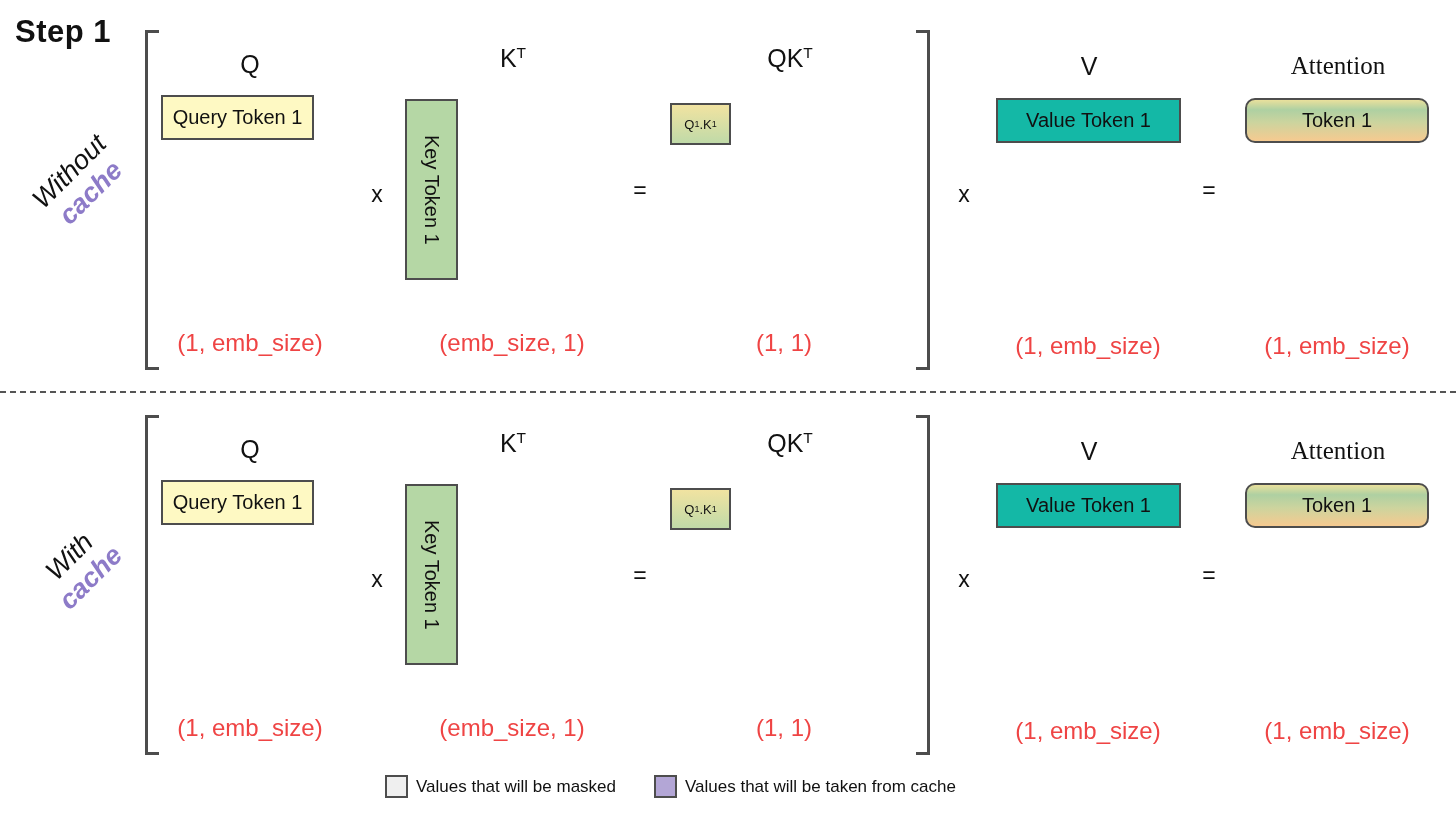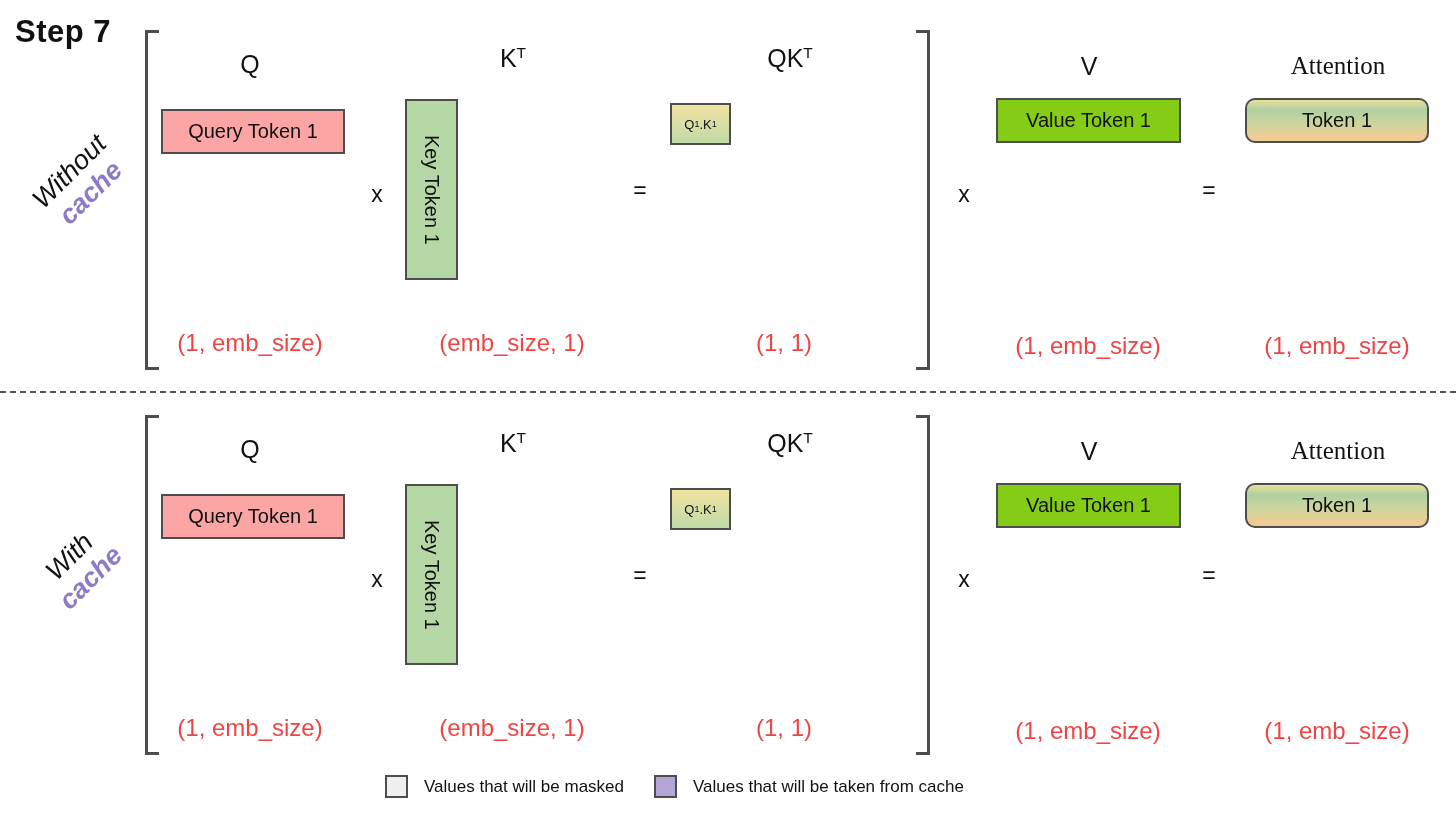--- a/index.html
+++ b/index.html
@@ -30,27 +30,27 @@
   .hdr { position:absolute; width:160px; text-align:center; font-size:25px; color:#111; }
   .hdr sup { font-size:0.62em; }
   .hdr-q   { left:170px; top:50px; }
   .hdr-k   { left:433px; top:44px; }
   .hdr-qk  { left:710px; top:44px; }
   .hdr-v   { left:1009px; top:52px; }
   .hdr-att { left:1258px; top:52px;font-family:Liberation Serif, serif; }
 
   .box { position:absolute; border:2px solid #4d4d4d; display:flex;
     align-items:center; justify-content:center; font-size:20px; color:#111; box-sizing:border-box; }
-  .query-box { left:161px; top:109px;  width:184px; height:45px; background:#fca5a5; }
+  .query-box { left:161px; top:95px;  width:153px; height:45px; background:#fef9c3; }
   .key-box   { left:405px; top:99px;  width:53px;  height:181px; background:#b5d7a5;
                writing-mode:vertical-rl; }
   .qk-cell   { left:670px; top:103px; width:61px;  height:42px;
                background:linear-gradient(180deg,#f1e3a1 0%,#c0daa8 100%); font-size:13px; }
   .qk-cell sub { font-size:9px; }
-  .value-box { left:996px; top:98px;  width:185px; height:45px; background:#84cc16; }
+  .value-box { left:996px; top:98px;  width:185px; height:45px; background:#14b8a6; }
   .att-box   { left:1245px; top:98px; width:184px; height:45px;
                background:linear-gradient(180deg,#e9e09c 0%,#aed0a2 24%,#ccd49e 55%,#f6ca90 100%);border-radius:10px; }
 
   .op { position:absolute; width:34px; text-align:center; font-size:23px; color:#111; }
   .op-x1 { left:360px; top:181px; }
   .op-eq1 { left:623px; top:177px; }
   .op-x2 { left:947px; top:181px; }
   .op-eq2 { left:1192px; top:177px; }
 
   .dim { position:absolute; width:180px; text-align:center; font-size:24px; color:#ef4444; }
@@ -62,28 +62,28 @@
 
   .divider { position:absolute; left:0; top:391px; width:1456px; height:0;
     border-top:2px dashed #555; }
 
   .legend-item { position:absolute; display:flex; align-items:center; gap:8px; }
   .legend-masked { left:385px; top:775px; }
   .legend-cache  { left:654px; top:775px;align-items:center; }
   .swatch { width:23px; height:23px; border:2px solid #4d4d4d; box-sizing:border-box; }
   .swatch-masked { background:#efefef; }
   .swatch-cache  { background:#b3a6d6; }
-  .legend-label { font-size:17px; color:#111;margin-left:8px; }
+  .legend-label { font-size:17px; color:#111; }
 </style>
 </head>
 <body>
 
 <div class="canvas">
 
-  <div class="abs step-title">Step 7</div>
+  <div class="abs step-title">Step 1</div>
 
   <div class="row" id="row-without">
     <div class="side-label">
       <span>Without</span>
       <span class="accent">cache</span>
     </div>
 
     <div class="bracket left"></div>
     <div class="bracket right"></div>
 

